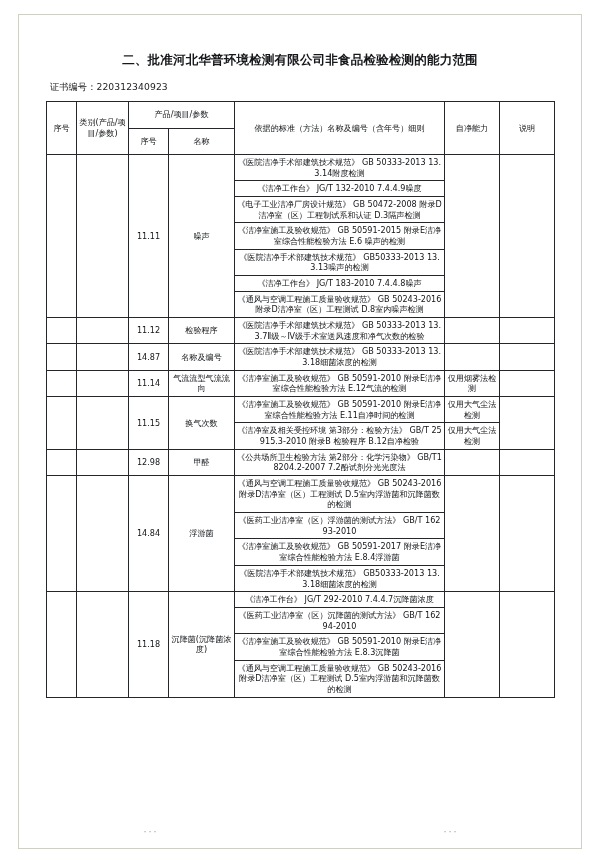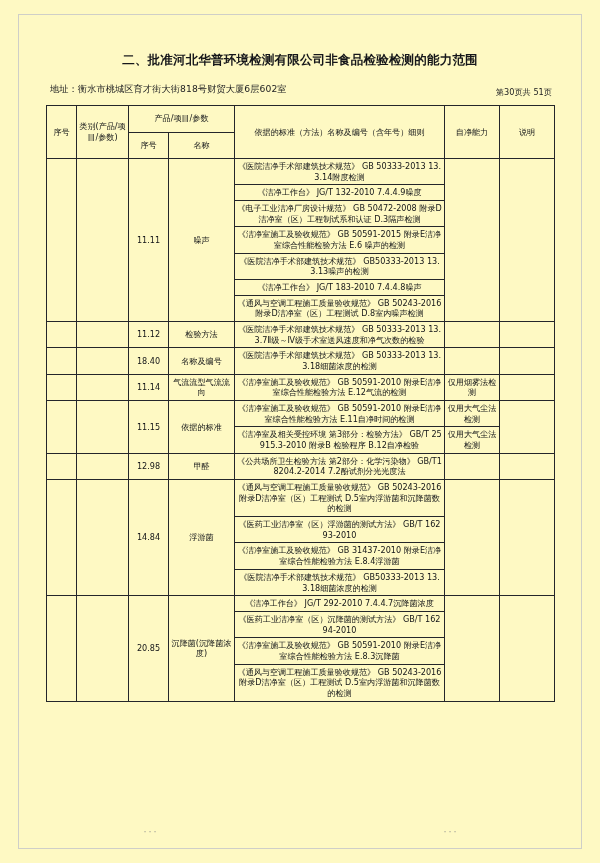--- a/index.html
+++ b/index.html
@@ -7,21 +7,21 @@
     padding: 0;
     background: #b9b9b7;
   }
   body {
     font-family: "DejaVu Sans", "Liberation Sans", sans-serif;
   }
   .page {
     position: relative;
     width: 600px;
     height: 863px;
-    background: #fef9c3;
+    background: #ffffff;
     box-sizing: border-box;
     overflow: hidden;
   }
   .paper-border {
     position: absolute;
     left: 18px;
     top: 14px;
     right: 18px;
     bottom: 14px;
     border: 1px solid #cfcfc8;
@@ -111,25 +111,22 @@
 </head>
 <body>
 
 <div class="page">
   <div class="paper-border"></div>
 
   <div class="content">
 
     <div class="doc-title">二、批准河北华普环境检测有限公司非食品检验检测的能力范围</div>
 
-
-    <div class="meta-row">
-      <div class="meta-line">地址：衡水市桃城区育才街大街818号财贸大厦6层602室</div>
-      <div class="page-no">第30页共 51页</div>
-    </div>
+    <div class="meta-line">证书编号：220312340923</div>
+
 
     <table class="main">
       <colgroup>
         <col class="col-a">
           <col class="col-b">
           <col class="col-c">
           <col class="col-d">
           <col class="col-e">
           <col class="col-f">
           <col class="col-g">
@@ -175,93 +172,93 @@
           <td class="cell-std">《洁净工作台》 JG/T 183-2010 7.4.4.8噪声</td>
         </tr>
         <tr>
           <td class="cell-std">《通风与空调工程施工质量验收规范》 GB 50243-2016 附录D洁净室（区）工程测试 D.8室内噪声检测</td>
         </tr>
 
         <tr>
           <td></td>
           <td></td>
           <td>11.12</td>
-          <td>检验方法</td>
+          <td>检验程序</td>
           <td class="cell-std">《医院洁净手术部建筑技术规范》 GB 50333-2013 13.3.7Ⅱ级～Ⅳ级手术室送风速度和净气次数的检验</td>
           <td class="limit"></td>
           <td></td>
         </tr>
 
         <tr>
           <td></td>
           <td></td>
-          <td>18.40</td>
+          <td>14.87</td>
           <td>名称及编号</td>
           <td class="cell-std">《医院洁净手术部建筑技术规范》 GB 50333-2013 13.3.18细菌浓度的检测</td>
           <td class="limit"></td>
           <td></td>
         </tr>
 
         <tr>
           <td></td>
           <td></td>
           <td>11.14</td>
           <td>气流流型气流流向</td>
           <td class="cell-std">《洁净室施工及验收规范》 GB 50591-2010 附录E洁净室综合性能检验方法 E.12气流的检测</td>
           <td class="limit">仅用烟雾法检测</td>
           <td></td>
         </tr>
 
         <tr>
           <td rowspan="2"></td>
           <td rowspan="2"></td>
           <td rowspan="2">11.15</td>
-          <td rowspan="2">依据的标准</td>
+          <td rowspan="2">换气次数</td>
           <td class="cell-std">《洁净室施工及验收规范》 GB 50591-2010 附录E洁净室综合性能检验方法 E.11自净时间的检测</td>
           <td class="limit">仅用大气尘法检测</td>
           <td rowspan="2"></td>
         </tr>
         <tr>
           <td class="cell-std">《洁净室及相关受控环境 第3部分：检验方法》 GB/T 25915.3-2010 附录B 检验程序 B.12自净检验</td>
           <td class="limit">仅用大气尘法检测</td>
         </tr>
 
         <tr>
           <td></td>
           <td></td>
           <td>12.98</td>
           <td>甲醛</td>
-          <td class="cell-std">《公共场所卫生检验方法 第2部分：化学污染物》 GB/T18204.2-2014 7.2酚试剂分光光度法</td>
+          <td class="cell-std">《公共场所卫生检验方法 第2部分：化学污染物》 GB/T18204.2-2007 7.2酚试剂分光光度法</td>
           <td class="limit"></td>
           <td></td>
         </tr>
 
         <tr>
           <td rowspan="4"></td>
           <td rowspan="4"></td>
           <td rowspan="4">14.84</td>
           <td rowspan="4">浮游菌</td>
           <td class="cell-std">《通风与空调工程施工质量验收规范》 GB 50243-2016 附录D洁净室（区）工程测试 D.5室内浮游菌和沉降菌数的检测</td>
           <td rowspan="4" class="limit"></td>
           <td rowspan="4"></td>
         </tr>
         <tr>
           <td class="cell-std">《医药工业洁净室（区）浮游菌的测试方法》 GB/T 16293-2010</td>
         </tr>
         <tr>
-          <td class="cell-std">《洁净室施工及验收规范》 GB 31437-2010 附录E洁净室综合性能检验方法 E.8.4浮游菌</td>
+          <td class="cell-std">《洁净室施工及验收规范》 GB 50591-2017 附录E洁净室综合性能检验方法 E.8.4浮游菌</td>
         </tr>
         <tr>
           <td class="cell-std">《医院洁净手术部建筑技术规范》 GB50333-2013 13.3.18细菌浓度的检测</td>
         </tr>
 
         <tr>
           <td rowspan="4"></td>
           <td rowspan="4"></td>
-          <td rowspan="4">20.85</td>
+          <td rowspan="4">11.18</td>
           <td rowspan="4">沉降菌(沉降菌浓度)</td>
           <td class="cell-std">《洁净工作台》 JG/T 292-2010 7.4.4.7沉降菌浓度</td>
           <td rowspan="4" class="limit"></td>
           <td rowspan="4"></td>
         </tr>
         <tr>
           <td class="cell-std">《医药工业洁净室（区）沉降菌的测试方法》 GB/T 16294-2010</td>
         </tr>
         <tr>
           <td class="cell-std">《洁净室施工及验收规范》 GB 50591-2010 附录E洁净室综合性能检验方法 E.8.3沉降菌</td>

